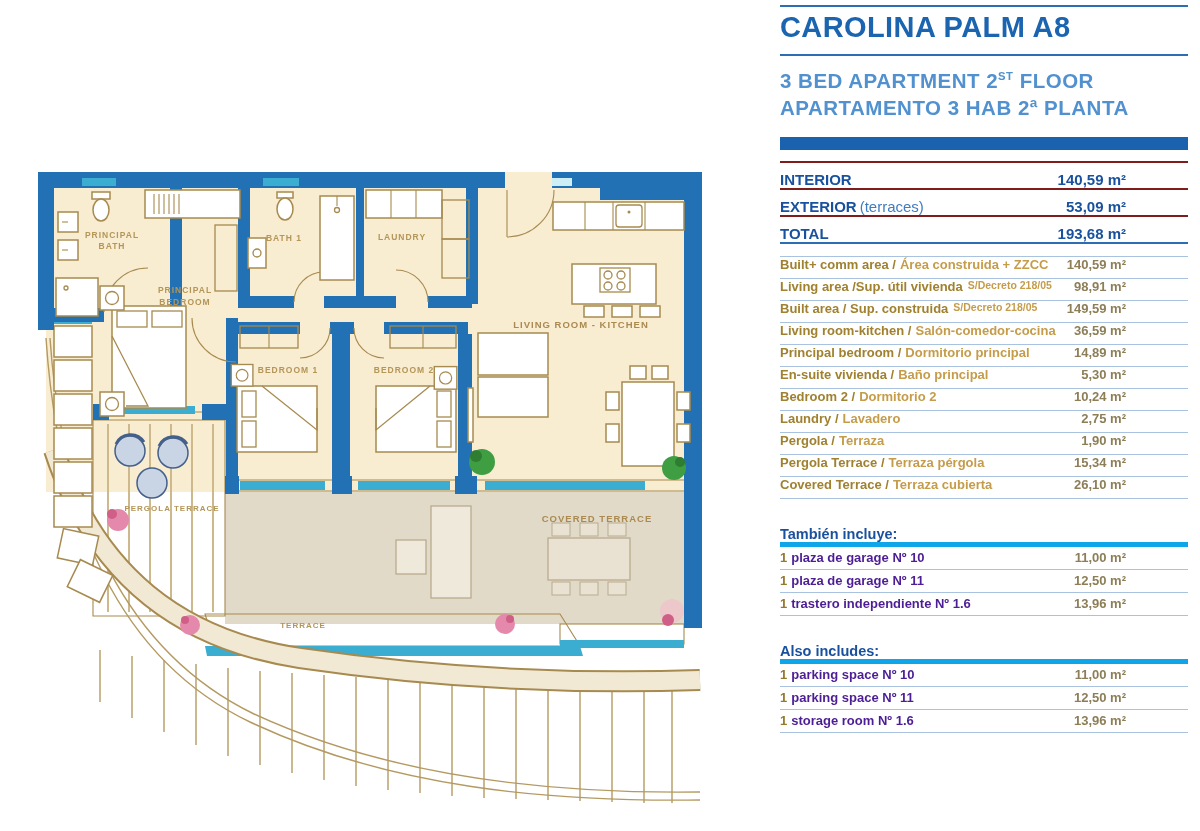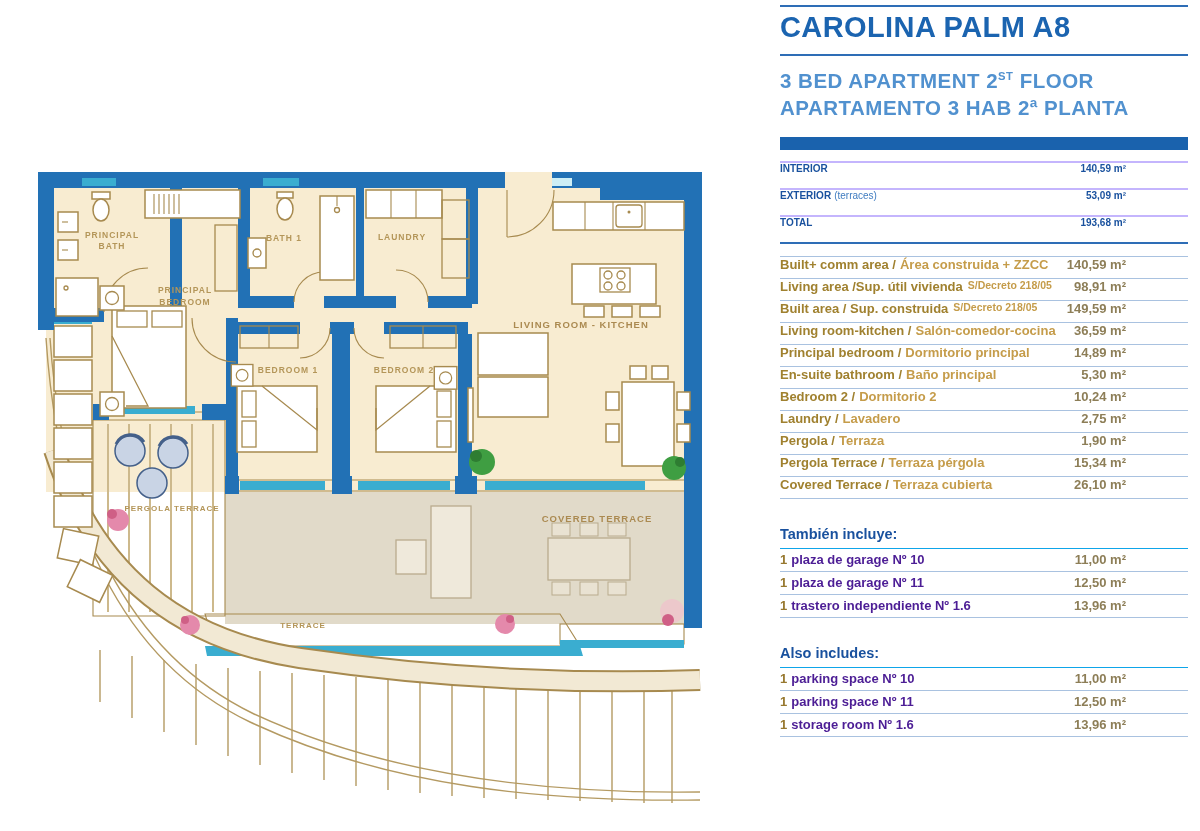--- a/index.html
+++ b/index.html
@@ -22,35 +22,35 @@
   .rlabel.sm{font-size:8px}
 
   
   .panel{position:absolute;left:780px;top:0;width:408px}
   .rule{border-top:2px solid #2e6db6}
   .title{color:#1b64b0;font-size:29px;font-weight:900;letter-spacing:.4px;margin:4px 0 10px}
   .subtitle{color:#5191cf;font-size:20.5px;font-weight:700;letter-spacing:.5px;line-height:1.33}
   .subs{margin-top:11px}
   .subtitle sup{font-size:.55em;font-weight:700}
   .bar{height:13px;background:#1a62ad;margin:15px 0 11px}
-  .srow{display:flex;align-items:flex-start;height:25px;border-top:2px solid #c4b5fd;
-        color:#19519e;font-size:10px;font-weight:700}
+  .srow{display:flex;align-items:flex-end;height:25px;border-top:2px solid #7f1d1d;
+        color:#19519e;font-size:15px;font-weight:700}
   .srow:last-child{border-bottom:2px solid #2e6db6}
   .srow .sfx{font-weight:400;color:#3f7cc0;margin-left:3px}
   .val{margin-left:auto;padding-right:62px;text-align:right;white-space:nowrap}
   .details{margin-top:12px}
   .drow{display:flex;align-items:flex-start;height:21px;border-bottom:1px solid #a9c2e0;
         font-size:13px;white-space:nowrap}
   .drow:first-child{border-top:1px solid #a9c2e0}
   .den{color:#a0812f;font-weight:700}
   .des{color:#c59c4a;font-weight:700;margin-left:4px}
   .note{color:#c59c4a;font-weight:700;font-size:10.5px;margin-left:5px}
   .dval{margin-left:auto;padding-right:62px;color:#8d7e57;font-weight:700;font-size:13px;white-space:nowrap}
   .sec{margin-top:27px}
-  .sechead{color:#19519e;font-size:14.5px;font-weight:800;padding-bottom:6px;border-bottom:1px solid #0ea5e9}
+  .sechead{color:#19519e;font-size:14.5px;font-weight:800;border-bottom:5px solid #0ea5e9}
   .irow{display:flex;align-items:center;height:22px;border-bottom:1px solid #a9c2e0;font-size:13px;white-space:nowrap}
   .inum{color:#97782f;font-weight:800;margin-right:4px}
   .ilab{color:#4c1d95;font-weight:700}
 </style>
 </head>
 <body>
 
 <svg class="plan" width="760" height="831" viewBox="0 0 760 831">
   <defs>
     <pattern id="hat" width="5" height="8" patternUnits="userSpaceOnUse">
@@ -389,21 +389,21 @@
         <span class="den">Living room-kitchen /</span>
         <span class="des">Salón-comedor-cocina</span>
         <span class="dval">36,59 m²</span>
       </div>
     <div class="drow">
         <span class="den">Principal bedroom /</span>
         <span class="des">Dormitorio principal</span>
         <span class="dval">14,89 m²</span>
       </div>
     <div class="drow">
-        <span class="den">En-suite bathroom /</span>
+        <span class="den">En-suite vivienda /</span>
         <span class="des">Baño principal</span>
         <span class="dval">5,30 m²</span>
       </div>
     <div class="drow">
         <span class="den">Bedroom 2 /</span>
         <span class="des">Dormitorio 2</span>
         <span class="dval">10,24 m²</span>
       </div>
     <div class="drow">
         <span class="den">Laundry /</span>

